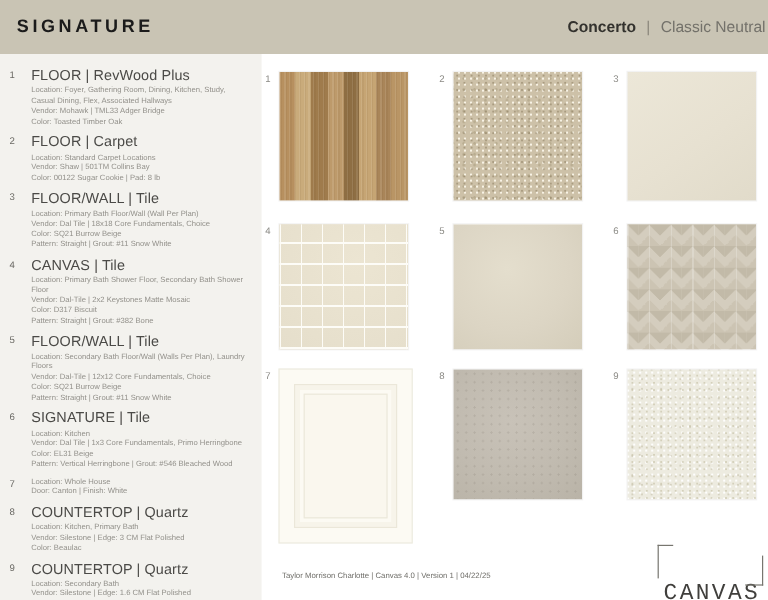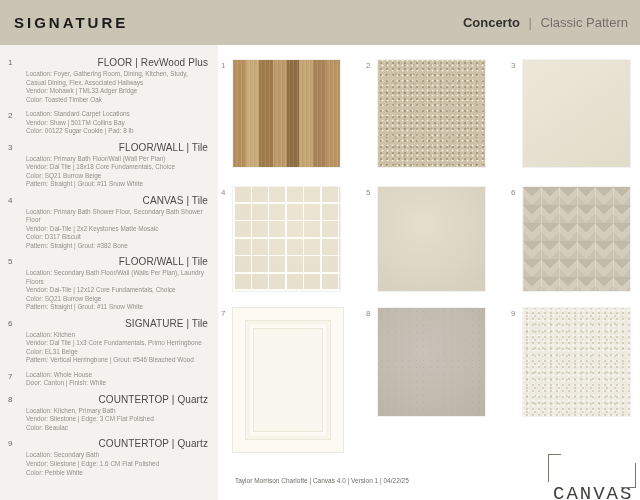--- a/index.html
+++ b/index.html
@@ -5,35 +5,35 @@
   html,body{margin:0;padding:0;}
   body{
     width:640px;height:500px;overflow:hidden;position:relative;
     background:#ffffff;font-family:"Liberation Sans",sans-serif;
     -webkit-font-smoothing:antialiased;
   }
   
   .header{
     position:absolute;top:0;left:0;width:640px;height:45px;
     background:#c9c4b4;display:flex;align-items:center;justify-content:space-between;
-    box-sizing:border-box;padding:0 12px 0 14px;
+    box-sizing:border-box;padding:0 2px 0 14px;
   }
   .brand{font-size:15px;font-weight:bold;letter-spacing:3px;color:#1b1b1b;}
   .collection{font-size:13px;color:#73716a;}
   .collection .name{font-weight:bold;color:#33322e;text-align:right;}
   .collection .div{color:#8b887c;margin:0 5px;font-weight:normal;}
   
   .sidebar{
     position:absolute;top:45px;left:0;width:218px;bottom:0;
     background:#f3f2ee;box-sizing:border-box;padding:12px 10px 0 8px;
   }
   .spec-item{display:flex;margin-bottom:6px;}
   .spec-num{width:12px;flex:0 0 12px;margin-right:6px;font-size:8px;color:#6a6964;padding-top:1px;}
   .spec-body{flex:1;min-width:0;}
-  .spec-title{font-size:10px;color:#4b4a47;line-height:1.15;margin-bottom:1.5px;letter-spacing:.1px;text-align:right;}
+  .spec-title{font-size:12px;color:#4b4a47;line-height:1.15;margin-bottom:1.5px;letter-spacing:.1px;}
   .spec-line{font-size:6.4px;color:#92908a;line-height:1.33;}
   
   .swatch{position:absolute;overflow:hidden;box-shadow:0 0 0 1px rgba(0,0,0,0.05);}
   .swatch-num{position:absolute;font-size:8px;color:#8b8a85;}
   
   .tex-wood-plank{
     background:linear-gradient(90deg,
       #b7905f 0 13px,#c9ab7b 13px 26px,#9f7b4c 26px 40px,#bd9a6b 40px 54px,
       #8e6e43 54px 66px,#c6a574 66px 80px,#a98559 80px 93px,#b99565 93px 107px);
   }
@@ -115,37 +115,38 @@
   }
 </style>
 </head>
 <body>
 
 <div class="header">
   <div class="brand">SIGNATURE</div>
   <div class="collection">
     <span class="name">Concerto</span>
     <span class="div">|</span>
-    <span>Classic Pattern</span>
+    <span>Classic Neutral</span>
   </div>
 </div>
 
 <div class="sidebar">
     <div class="spec-item">
       <div class="spec-num">1</div>
       <div class="spec-body">
         <div class="spec-title">FLOOR | RevWood Plus</div>
         <div class="spec-line">Location: Foyer, Gathering Room, Dining, Kitchen, Study, Casual Dining, Flex, Associated Hallways</div>
         <div class="spec-line">Vendor: Mohawk | TML33 Adger Bridge</div>
         <div class="spec-line">Color: Toasted Timber Oak</div>
       </div>
     </div>
     <div class="spec-item">
       <div class="spec-num">2</div>
       <div class="spec-body">
+        <div class="spec-title">FLOOR | Carpet</div>
         <div class="spec-line">Location: Standard Carpet Locations</div>
         <div class="spec-line">Vendor: Shaw | 501TM Collins Bay</div>
         <div class="spec-line">Color: 00122 Sugar Cookie | Pad: 8 lb</div>
       </div>
     </div>
     <div class="spec-item">
       <div class="spec-num">3</div>
       <div class="spec-body">
         <div class="spec-title">FLOOR/WALL | Tile</div>
         <div class="spec-line">Location: Primary Bath Floor/Wall (Wall Per Plan)</div>

